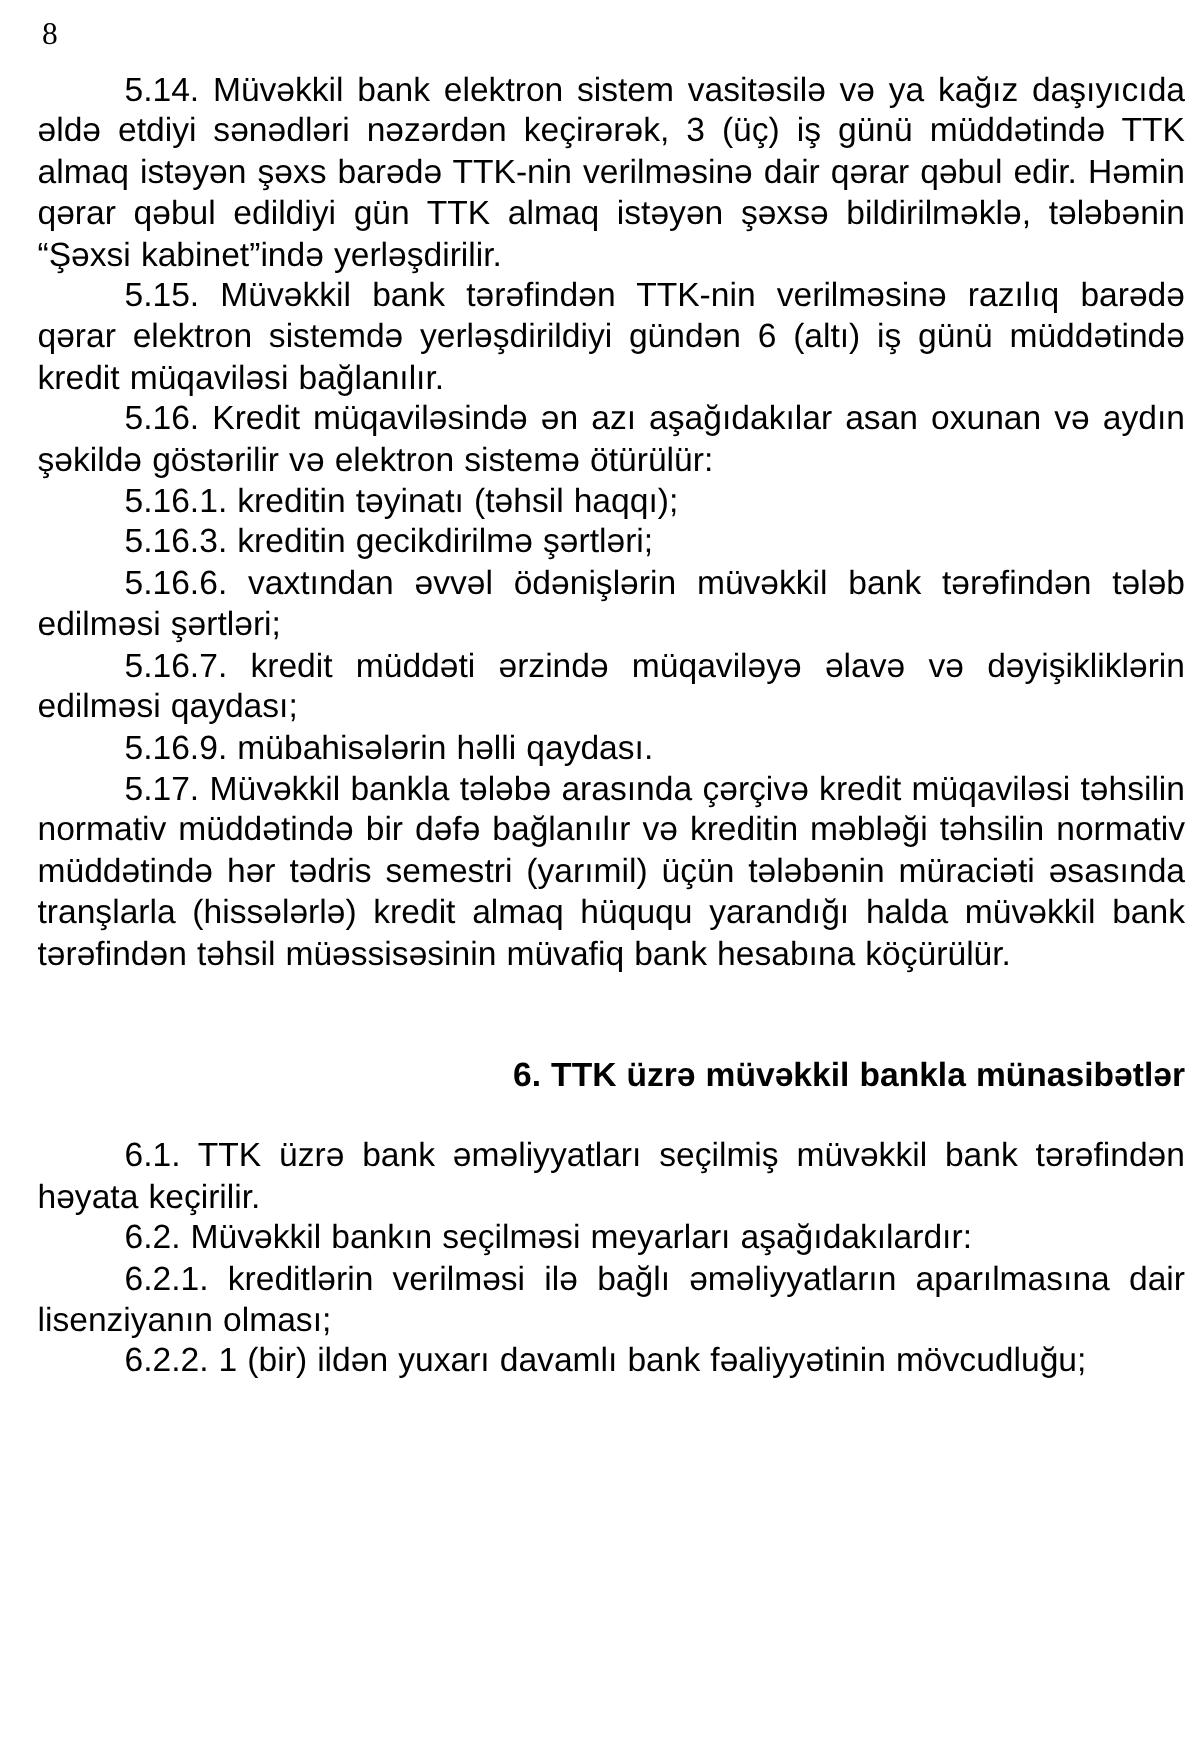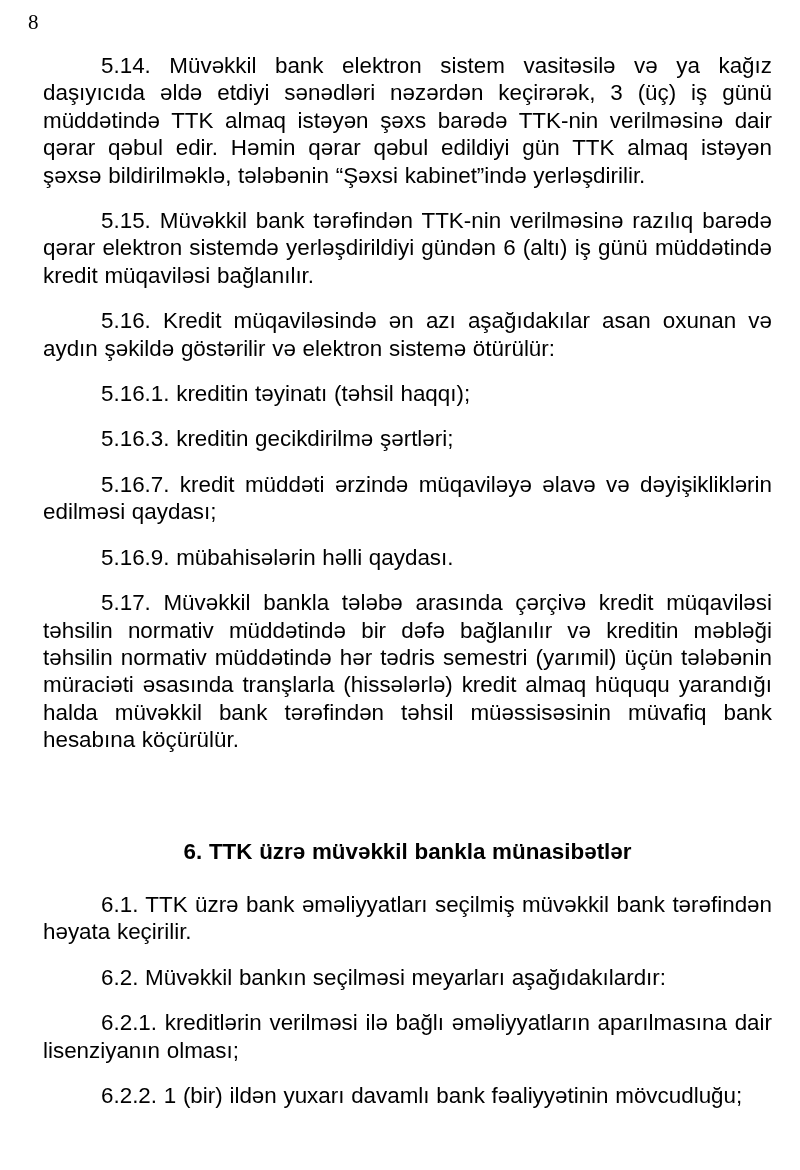--- a/index.html
+++ b/index.html
@@ -29,45 +29,46 @@
   .doc {
     margin-top: 12px;
     padding: 0 10px 0 25px;
     font-size: 22.4px;
     line-height: 27.4px;
     text-align: justify;
     letter-spacing: 0;
     word-spacing: 0.5px;
   }
   .doc p {
-    margin: 18px;
+    margin: 0;
     padding: 0;
     text-indent: 58px;
     hyphens: none;
   }
   .doc p.heading {
-    text-align: center;
+    text-align: right;
     text-indent: 0;
     font-weight: 700;
-    margin: 84px 0 26px 0;
+    margin: 54px 0 26px 0;
   }
 </style>
 </head>
 <body>
 
 <div class="page">
 
   <div class="page-number">8</div>
 
   <div class="doc">
     <p>5.14. Müvəkkil bank elektron sistem vasitəsilə və ya kağız daşıyıcıda əldə etdiyi sənədləri nəzərdən keçirərək, 3 (üç) iş günü müddətində TTK almaq istəyən şəxs barədə TTK-nin verilməsinə dair qərar qəbul edir. Həmin qərar qəbul edildiyi gün TTK almaq istəyən şəxsə bildirilməklə, tələbənin “Şəxsi kabinet”ində yerləşdirilir.</p>
     <p>5.15. Müvəkkil bank tərəfindən TTK-nin verilməsinə razılıq barədə qərar elektron sistemdə yerləşdirildiyi gündən 6 (altı) iş günü müddətində kredit müqaviləsi bağlanılır.</p>
     <p>5.16. Kredit müqaviləsində ən azı aşağıdakılar asan oxunan və aydın şəkildə göstərilir və elektron sistemə ötürülür:</p>
     <p>5.16.1. kreditin təyinatı (təhsil haqqı);</p>
     <p>5.16.3. kreditin gecikdirilmə şərtləri;</p>
+    <p>5.16.6. vaxtından əvvəl ödənişlərin müvəkkil bank tərəfindən tələb edilməsi şərtləri;</p>
     <p>5.16.7. kredit müddəti ərzində müqaviləyə əlavə və dəyişikliklərin edilməsi qaydası;</p>
     <p>5.16.9. mübahisələrin həlli qaydası.</p>
     <p>5.17. Müvəkkil bankla tələbə arasında çərçivə kredit müqaviləsi təhsilin normativ müddətində bir dəfə bağlanılır və kreditin məbləği təhsilin normativ müddətində hər tədris semestri (yarımil) üçün tələbənin müraciəti əsasında tranşlarla (hissələrlə) kredit almaq hüququ yarandığı halda müvəkkil bank tərəfindən təhsil müəssisəsinin müvafiq bank hesabına köçürülür.</p>
     <p class="heading">6. TTK üzrə müvəkkil bankla münasibətlər</p>
     <p>6.1. TTK üzrə bank əməliyyatları seçilmiş müvəkkil bank tərəfindən həyata keçirilir.</p>
     <p>6.2. Müvəkkil bankın seçilməsi meyarları aşağıdakılardır:</p>
     <p>6.2.1. kreditlərin verilməsi ilə bağlı əməliyyatların aparılmasına dair lisenziyanın olması;</p>
     <p>6.2.2. 1 (bir) ildən yuxarı davamlı bank fəaliyyətinin mövcudluğu;</p>
   </div>
 

